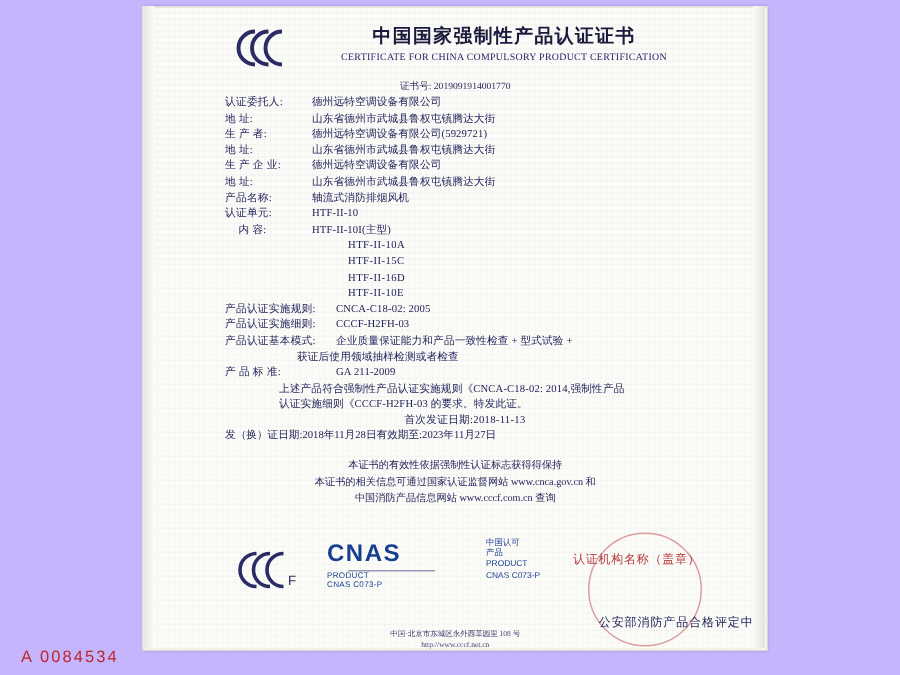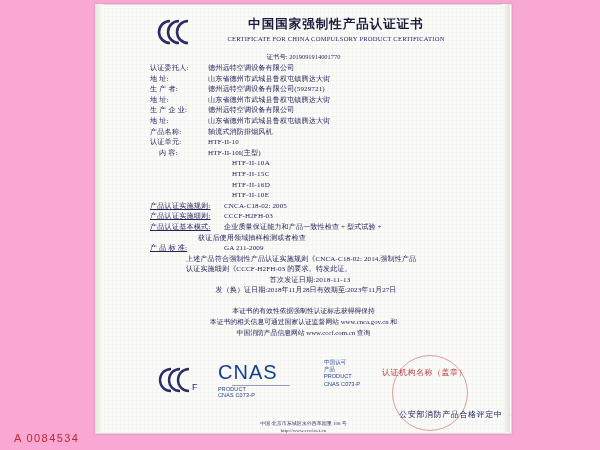--- a/index.html
+++ b/index.html
@@ -10,21 +10,21 @@
     width: 600px;
     height: 450px;
     background: #ffffff;
     font-family: "Liberation Serif", serif;
     overflow: hidden;
   }
   .page {
     position: relative;
     width: 600px;
     height: 450px;
-    background: #f9a8d4;
+    background: #c4b5fd;
   }
   
   .cert {
     position: absolute;
     left: 95px;
     top: 4px;
     width: 415px;
     height: 428px;
     background: #fbfbf7;
     border: 1px solid #dcdcd4;
@@ -112,21 +112,21 @@
     display: flex;
     align-items: baseline;
     white-space: nowrap;
     height: 10.6px;
   }
   .lbl {
     width: 58px;
     flex: 0 0 58px;
     letter-spacing: 0.2px;
   }
-  .lbl.wide { width: 74px; flex: 0 0 74px; text-decoration: underline; }
+  .lbl.wide { width: 74px; flex: 0 0 74px; }
   .val {
     flex: 1 1 auto;
     letter-spacing: 0.1px;
   }
   .row.indent .lbl { padding-left: 9px; width: 49px; flex: 0 0 49px;}
   .sub {
     padding-left: 82px;
     height: 10.6px;
     letter-spacing: 0.3px;
   }
@@ -136,21 +136,21 @@
     margin-left: 36px;
   }
   .note2 { padding-left: 12px; }
 
   .center-line {
     text-align: center;
     letter-spacing: 0.2px;
   }
   .dates {
     display: flex;
-    justify-content: center;
+    justify-content: flex-start;
     padding-right: 8px;
   }
 
   
   .notice {
     position: absolute;
     left: 30px;
     top: 300px;
     width: 355px;
     text-align: center;
@@ -176,22 +176,22 @@
   }
   .cnas {
     position: absolute;
     left: 122px;
     top: 4px;
     width: 86px;
     height: 40px;
     color: #1a3f8f;
   }
   .cnas .big {
-    font-size: 20px;
-    font-weight: normal;
+    font-size: 16px;
+    font-weight: bold;
     letter-spacing: 1px;
     font-family: "Liberation Sans", sans-serif;
     color: #16408e;
   }
   .cnas .sm {
     font-size: 5.4px;
     letter-spacing: 0.2px;
     color: #16408e;
     font-family: "Liberation Sans", sans-serif;
     line-height: 6.4px;

